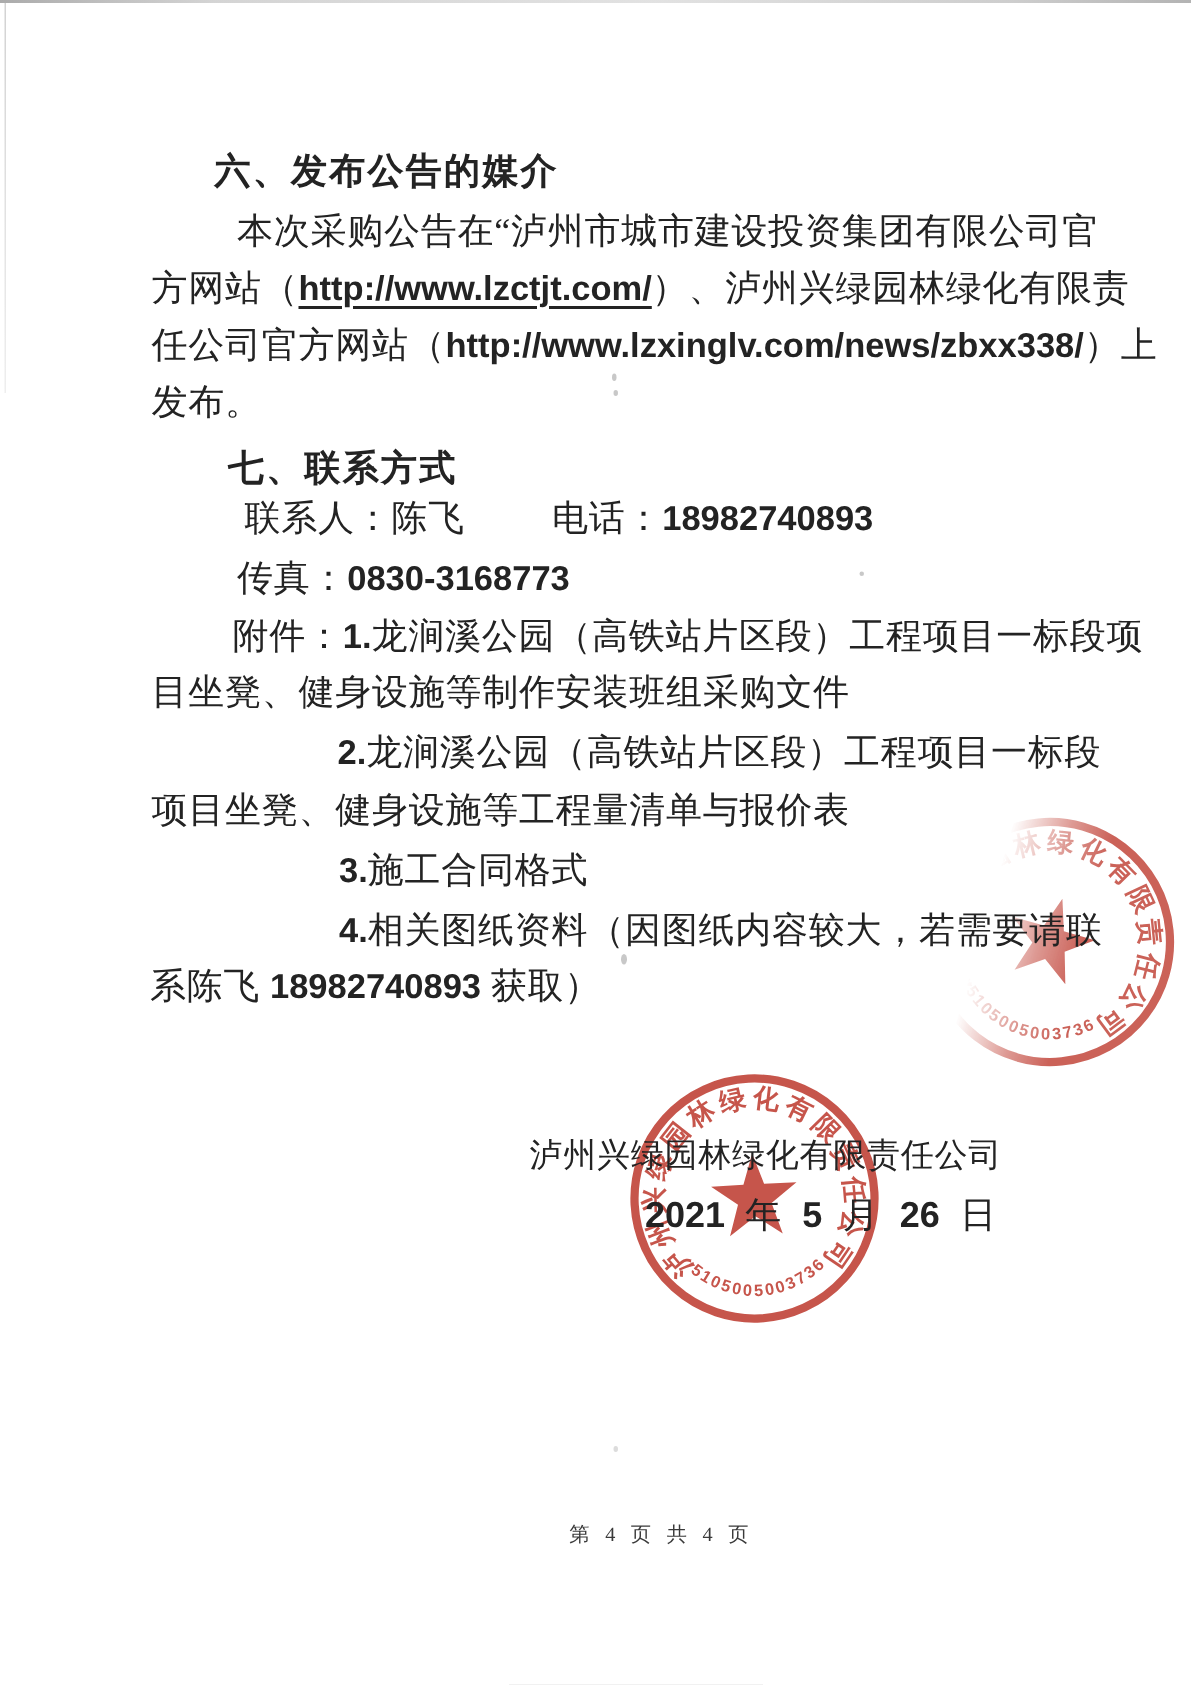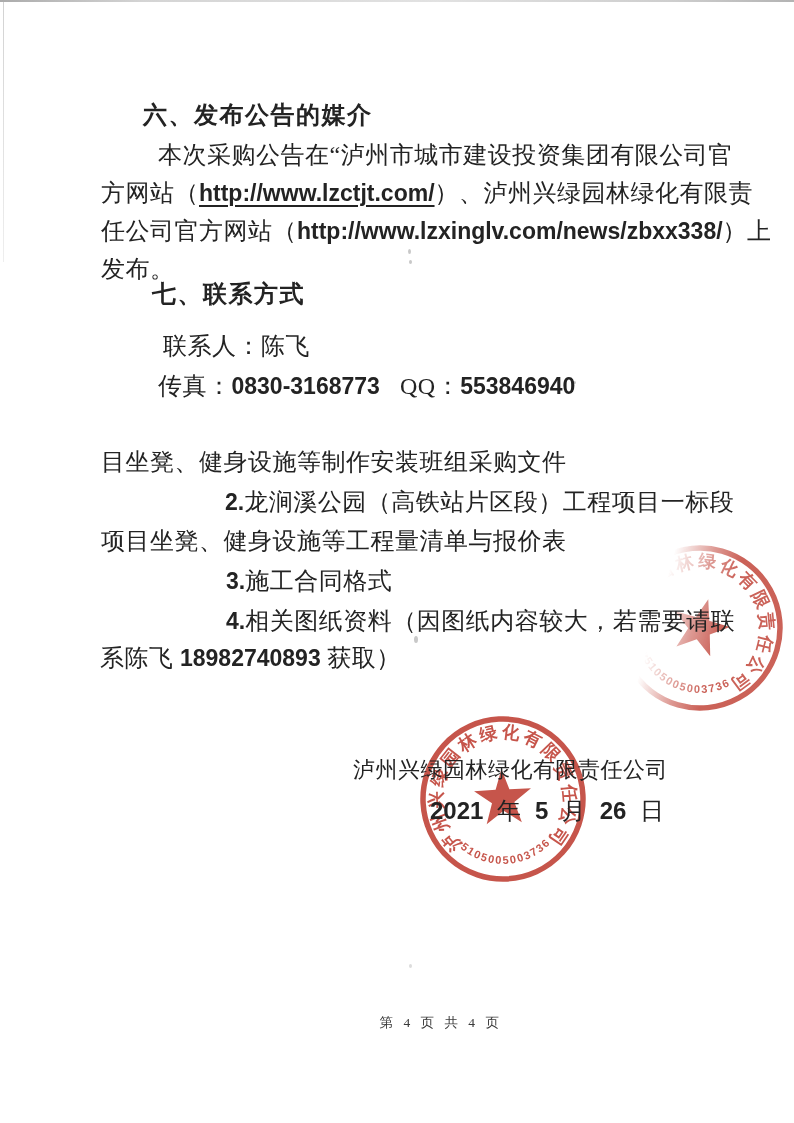--- a/index.html
+++ b/index.html
@@ -71,33 +71,36 @@
   <div class="line" style="left:101px;top:178px;text-align:center;">
     <span>方网站（</span><span class="num u">http://www.lzctjt.com/</span><span>）、泸州兴绿园林绿化有限责</span>
   </div>
   <div class="line" style="left:101px;top:216px;">
     <span>任公司官方网站（</span><span class="num">http://www.lzxinglv.com/news/zbxx338/</span><span>）上</span>
   </div>
   <div class="line" style="left:101px;top:254px;">
     <span>发布。</span>
   </div>
 
-  <div class="line h" style="left:152px;top:279px;">
+  <div class="line h" style="left:152px;top:298px;">
     <span>七、联系方式</span>
   </div>
   <div class="line" style="left:163px;top:331px;">
     <span>联系人：陈飞</span>
   </div>
+  <div class="line" style="left:368px;top:331px;">
+    <span>电话：</span><span class="num">18982740893</span>
+  </div>
   <div class="line" style="left:158px;top:371px;">
     <span>传真：</span><span class="num">0830-3168773</span>
   </div>
-  <div class="line" style="left:400px;top:371px;">
-    <span>QQ：</span><span class="num">553846940</span>
+
+  <div class="line" style="left:155px;top:410px;">
+    <span>附件：</span><span class="num">1.</span><span>龙涧溪公园（高铁站片区段）工程项目一标段项</span>
   </div>
-
   <div class="line" style="left:101px;top:447px;">
     <span>目坐凳、健身设施等制作安装班组采购文件</span>
   </div>
   <div class="line" style="left:225px;top:487px;">
     <span class="num">2.</span><span>龙涧溪公园（高铁站片区段）工程项目一标段</span>
   </div>
   <div class="line" style="left:101px;top:526px;">
     <span>项目坐凳、健身设施等工程量清单与报价表</span>
   </div>
   <div class="line" style="left:226px;top:566px;">

